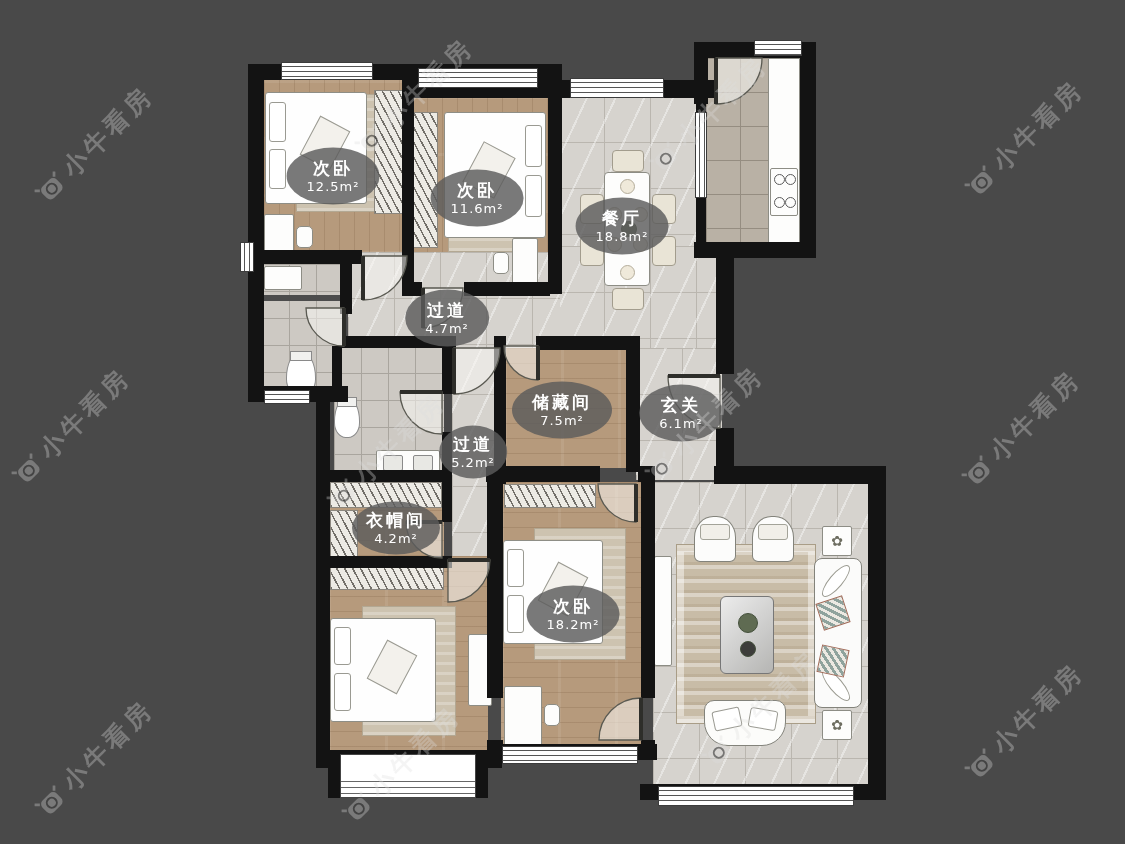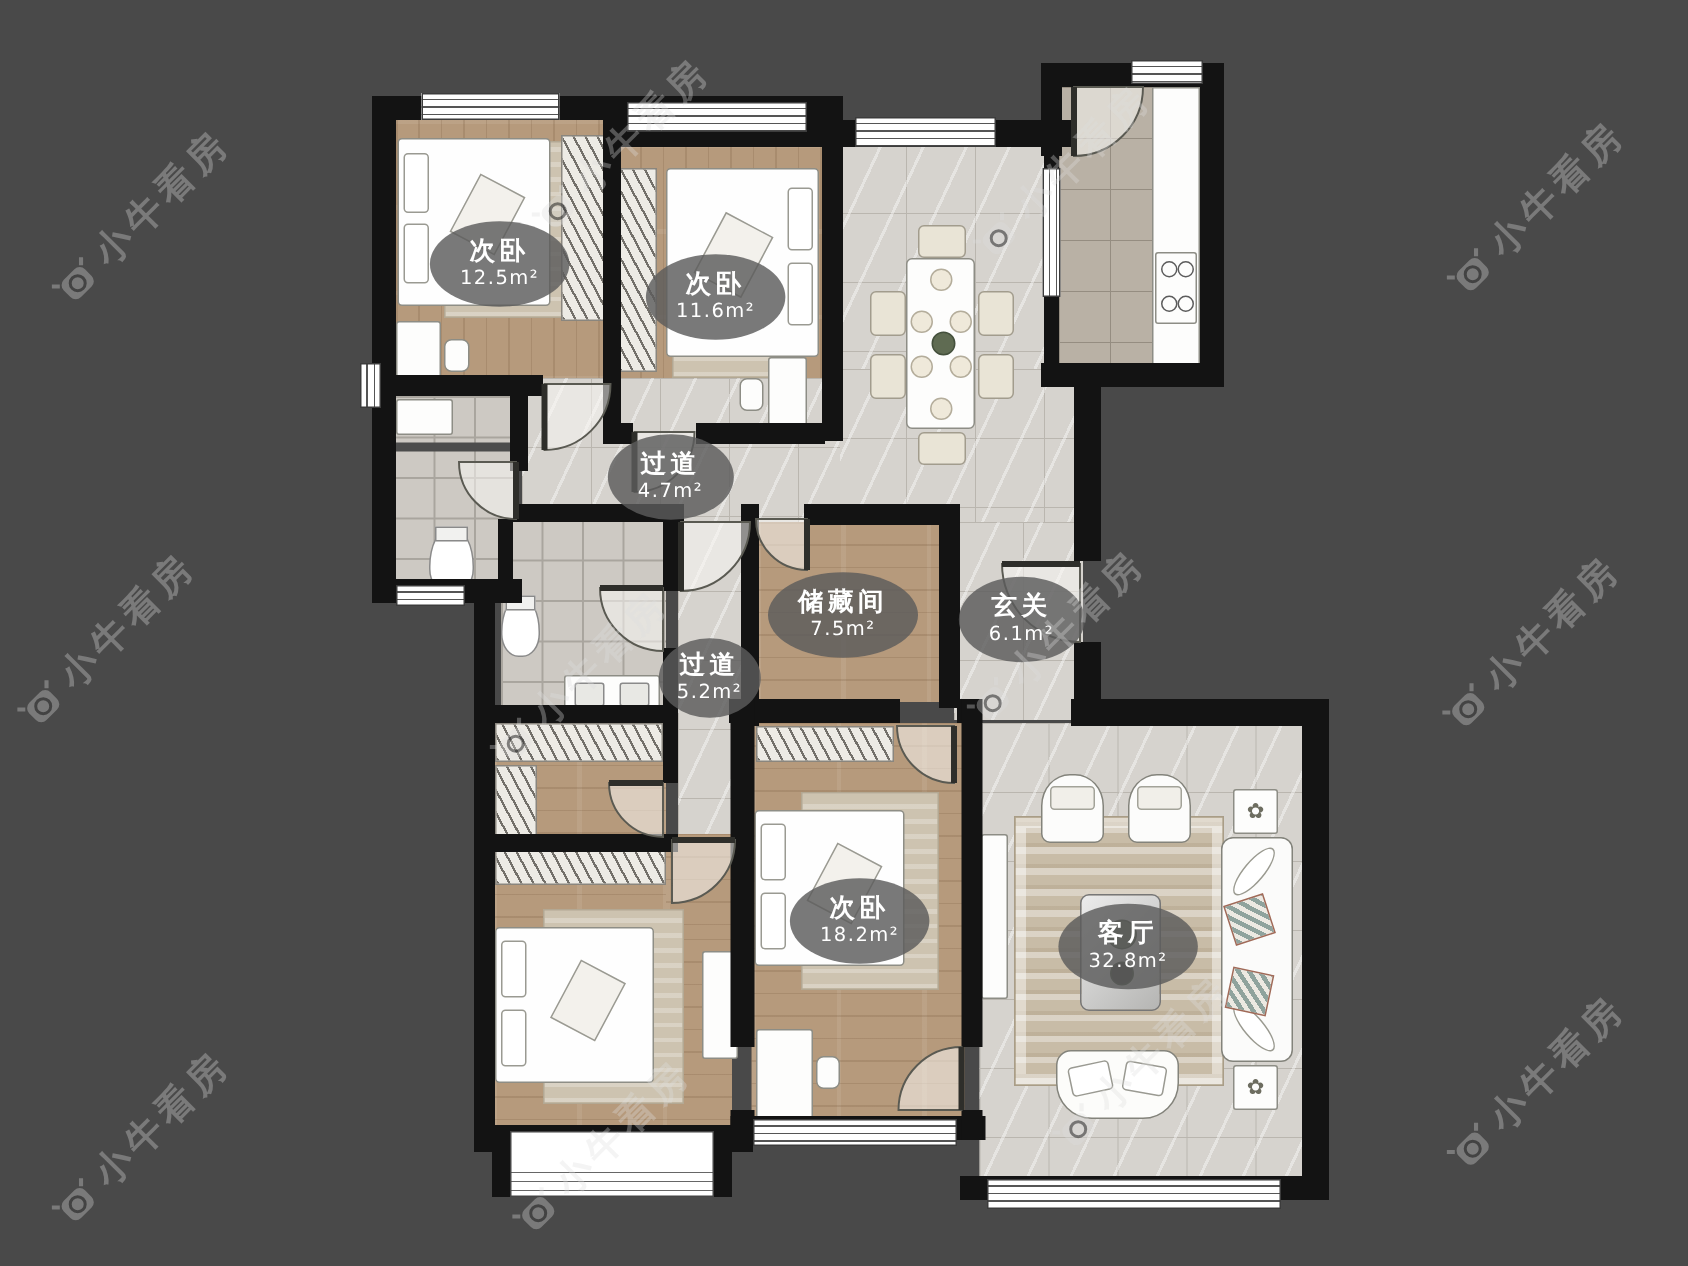--- a/index.html
+++ b/index.html
@@ -227,43 +227,47 @@
       </svg>
 
   <div class="rlabel" style="left:333px;top:176px">
         <span class="nm">次卧</span>
         <span class="ar">12.5m²</span>
       </div>
   <div class="rlabel" style="left:477px;top:198px">
         <span class="nm">次卧</span>
         <span class="ar">11.6m²</span>
       </div>
+  <div class="rlabel" style="left:622px;top:226px">
+        <span class="nm">餐厅</span>
+        <span class="ar">18.8m²</span>
+      </div>
   <div class="rlabel" style="left:447px;top:318px">
         <span class="nm">过道</span>
         <span class="ar">4.7m²</span>
       </div>
   <div class="rlabel" style="left:562px;top:410px">
         <span class="nm">储藏间</span>
         <span class="ar">7.5m²</span>
       </div>
   <div class="rlabel" style="left:681px;top:413px">
         <span class="nm">玄关</span>
         <span class="ar">6.1m²</span>
       </div>
   <div class="rlabel" style="left:473px;top:452px;padding:7px 12px">
         <span class="nm">过道</span>
         <span class="ar">5.2m²</span>
       </div>
+  <div class="rlabel" style="left:396px;top:528px;padding:7px 14px">
+        <span class="nm">衣帽间</span>
+        <span class="ar">4.2m²</span>
+      </div>
   <div class="rlabel" style="left:573px;top:614px">
         <span class="nm">次卧</span>
         <span class="ar">18.2m²</span>
-      </div>
-  <div class="rlabel" style="left:752px;top:631px">
-        <span class="nm">客厅</span>
-        <span class="ar">32.8m²</span>
       </div>
 
   <div id="wmlayer">
         <span class="wm" style="left: 18px; top: 128px;">
           <svg width="30" height="30" viewBox="0 0 24 24">
             <path d="M4 7 L1 4 M20 7 L23 4" stroke="currentColor" stroke-width="2.2" fill="none"></path>
             <rect x="4" y="6" width="16" height="13" rx="4" fill="currentColor"></rect>
             <circle cx="12" cy="12.5" r="4" fill="none" stroke="rgba(0,0,0,0.45)" stroke-width="1.6"></circle>
           </svg>
           <i style="font-style: normal;">小牛看房</i>

